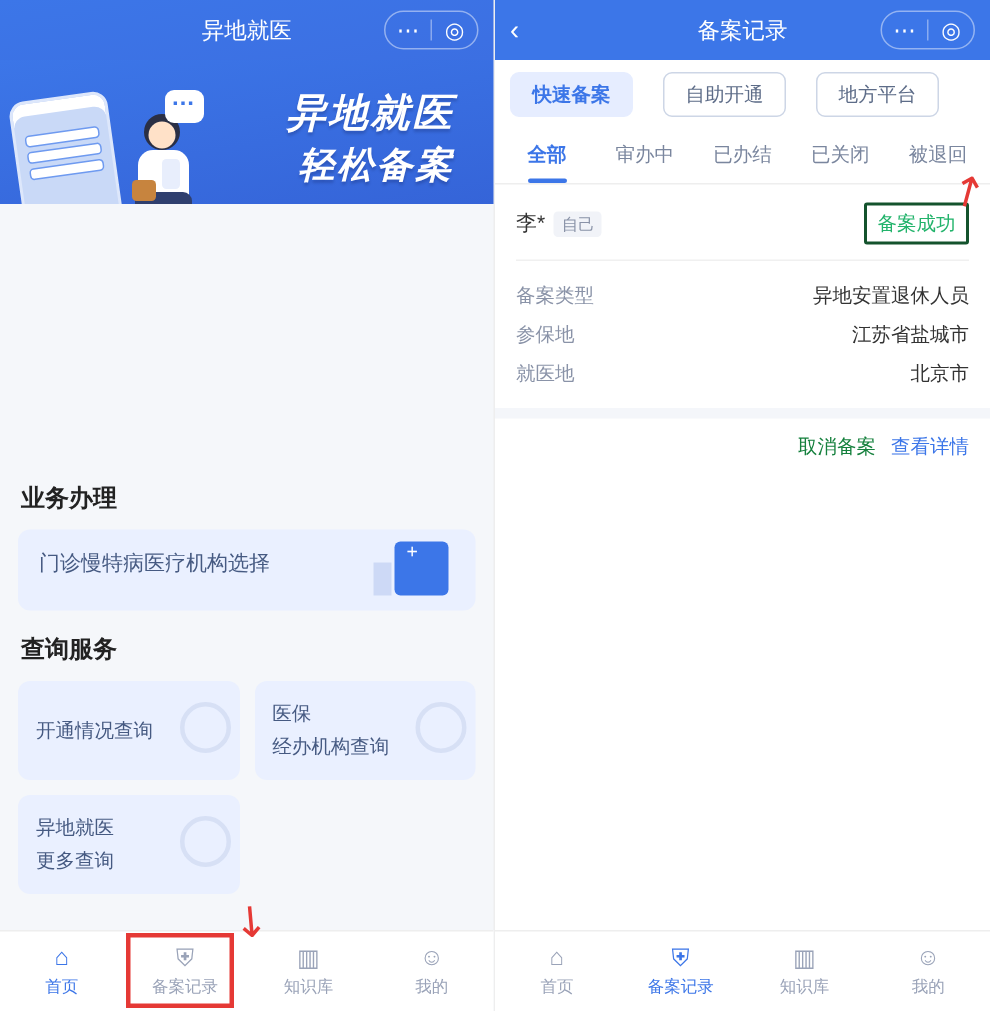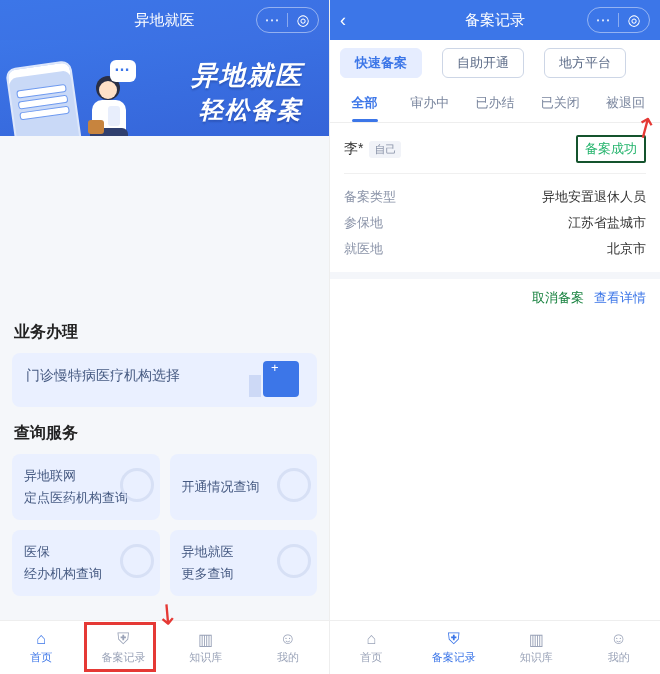--- a/index.html
+++ b/index.html
@@ -186,25 +186,20 @@
   <div class="left-main">
     <div class="sect-title">业务办理</div>
     <div class="wide-card">
       <span>门诊慢特病医疗机构选择</span>
       <div class="bldg"></div>
     </div>
 
     <div class="sect-title">查询服务</div>
     <div class="grid2">
       <div class="q-card">
-        <div class="l1">异地联网</div>
-        <div class="l2">定点医药机构查询</div>
-        <div class="q-deco"></div>
-      </div>
-      <div class="q-card">
         <div class="l2">开通情况查询</div>
         <div class="q-deco"></div>
       </div>
       <div class="q-card">
         <div class="l1">医保</div>
         <div class="l2">经办机构查询</div>
         <div class="q-deco"></div>
       </div>
       <div class="q-card">
         <div class="l1">异地就医</div>

